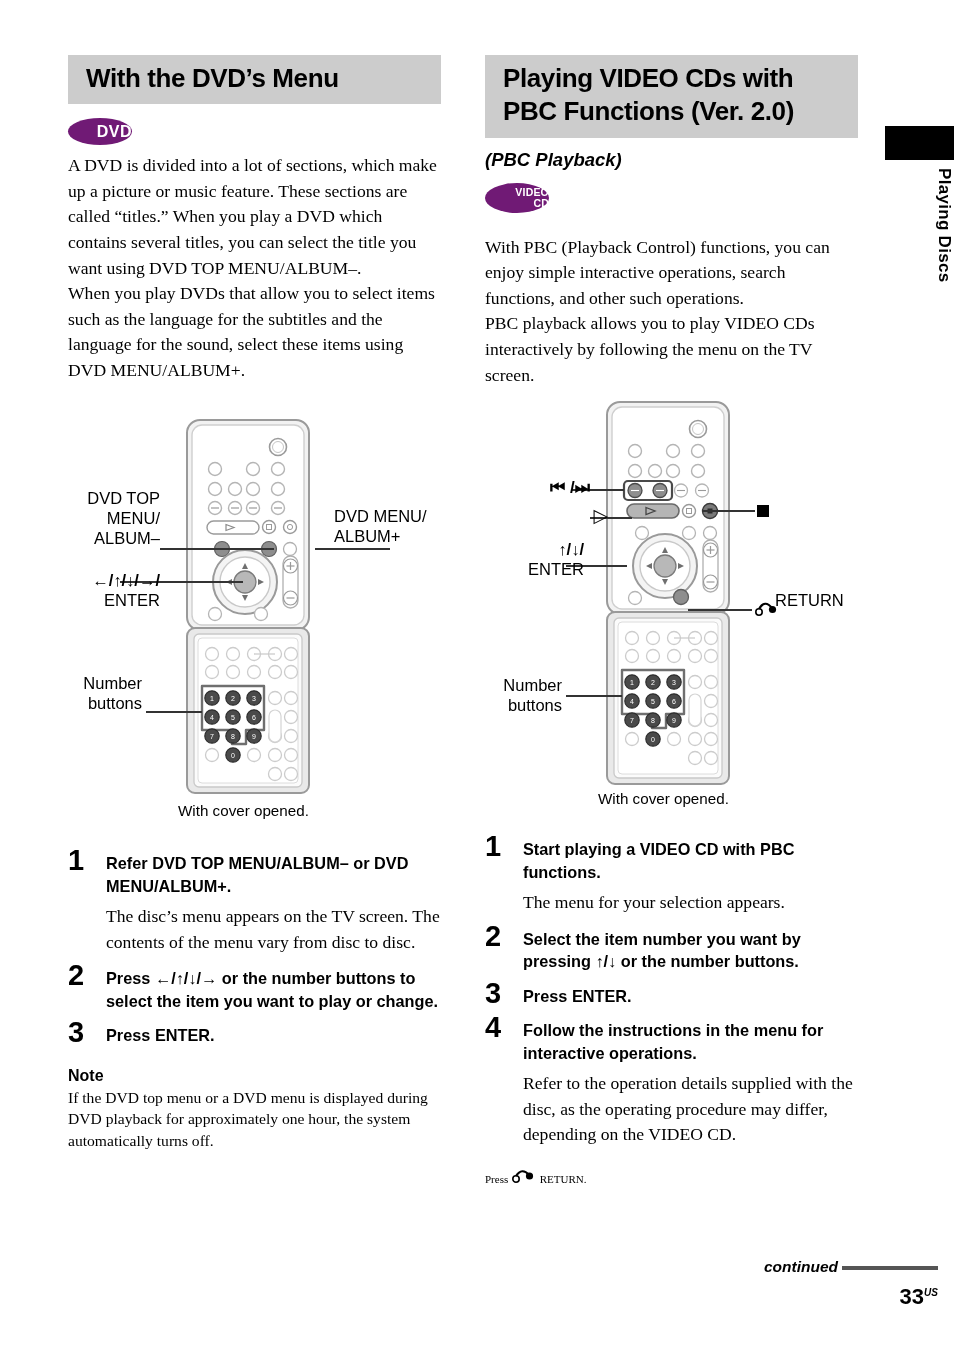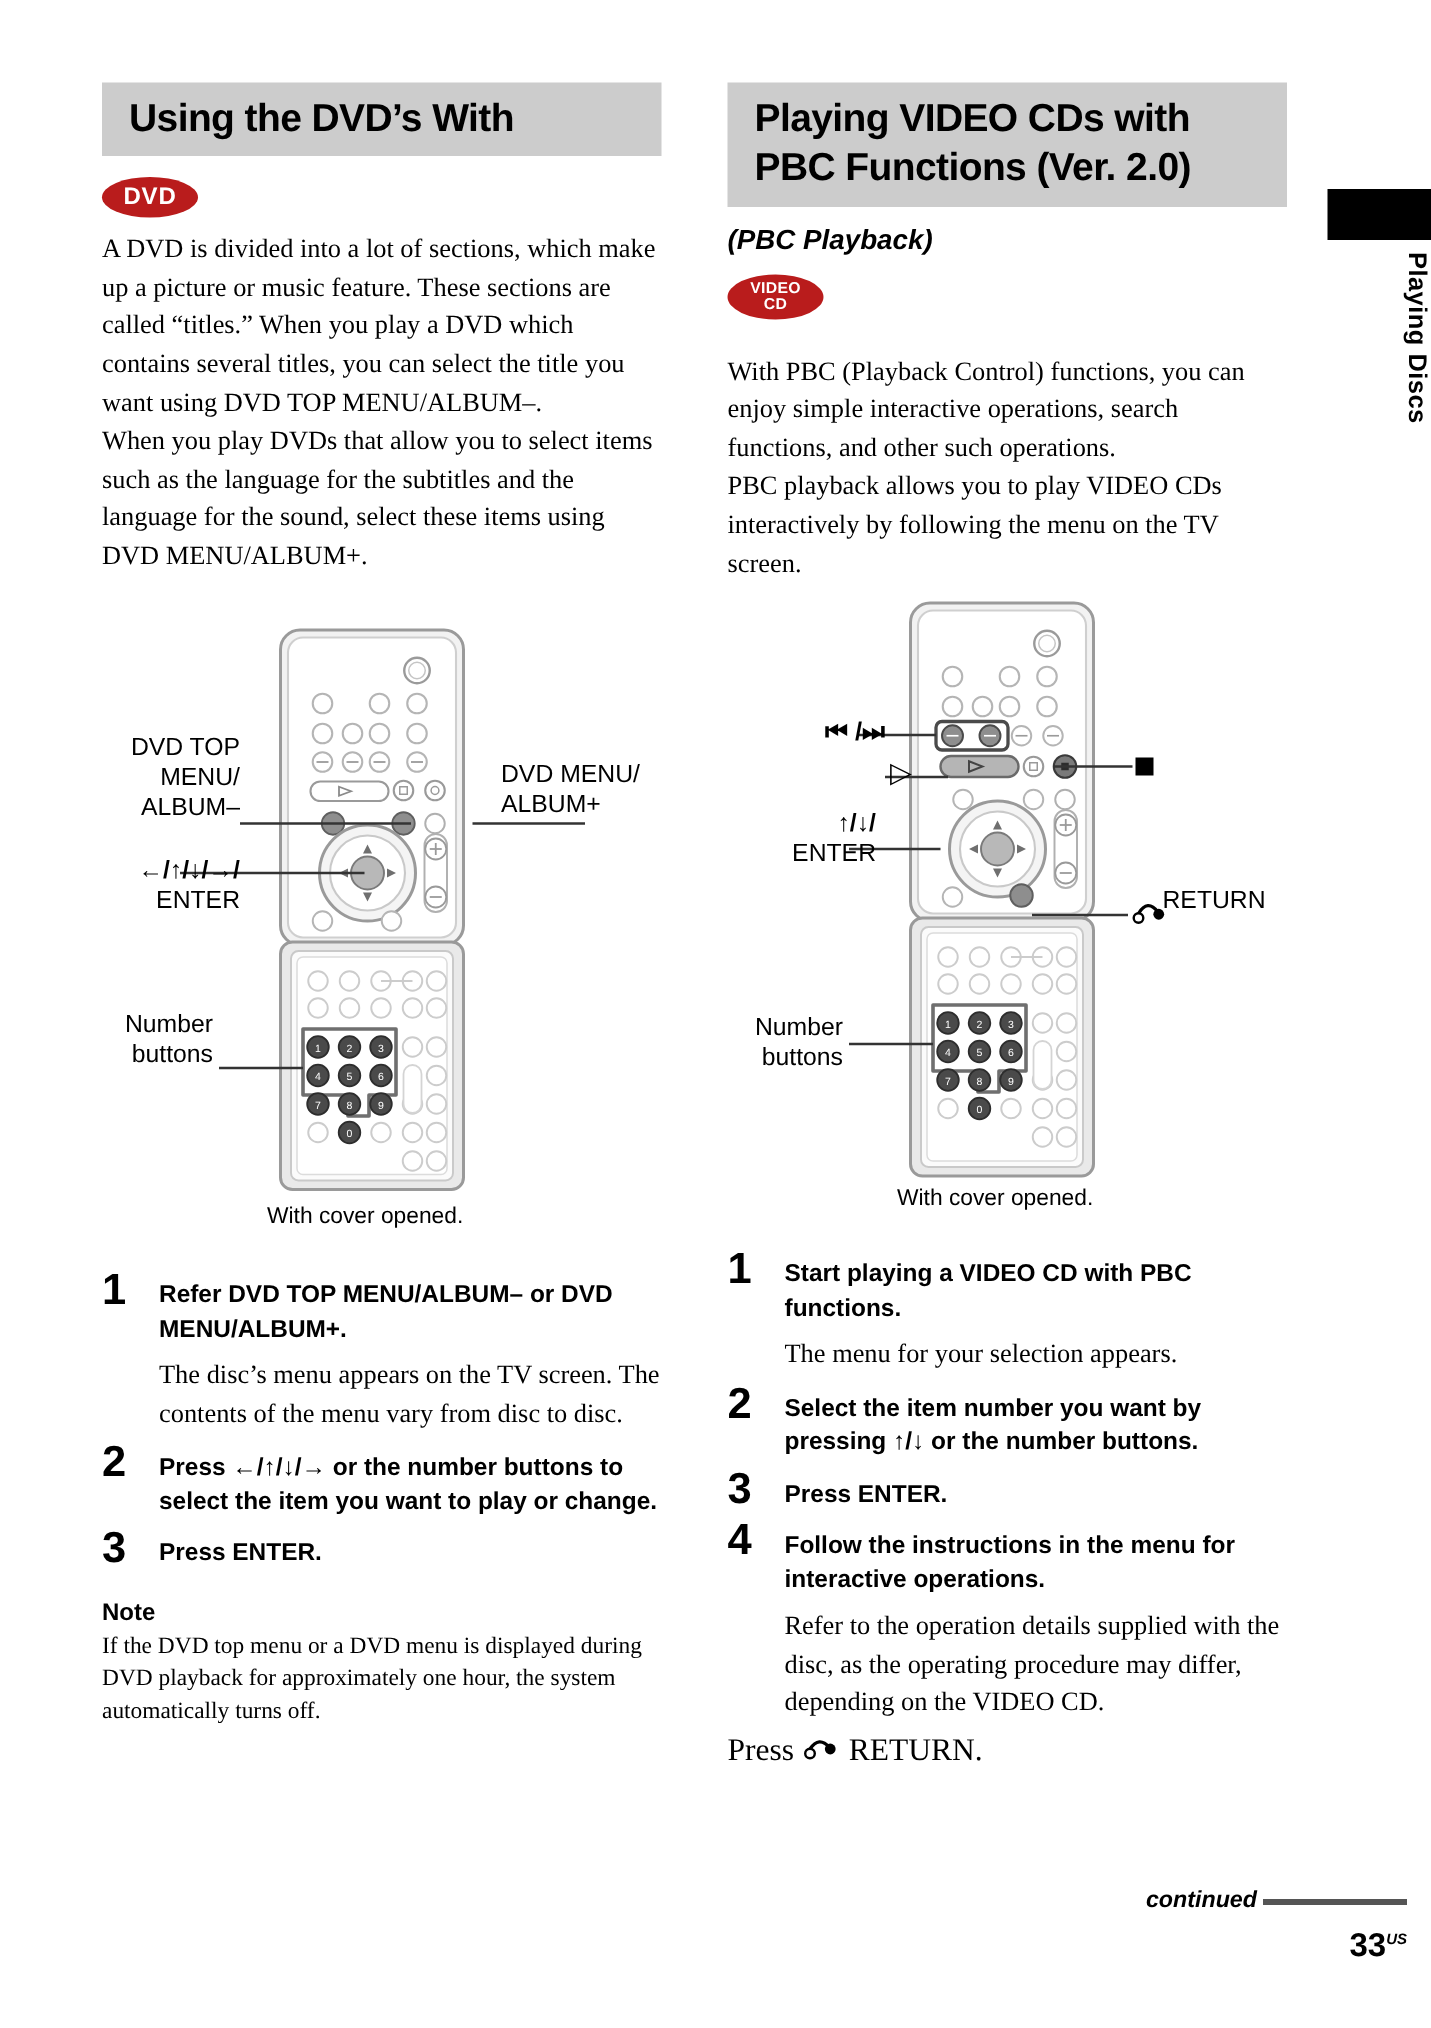--- a/index.html
+++ b/index.html
@@ -47,26 +47,26 @@
     font-family: "Liberation Sans", sans-serif;
     font-weight: bold;
     font-style: italic;
     font-size: 18.5px;
     margin-top: 11px;
   }
 
   
   .badge {
     display: inline-block;
-    background: #b91c1c;
+    background: #701a75;
     color: #ffffff;
     border-radius: 50%;
     font-family: "Liberation Sans", sans-serif;
     font-weight: bold;
-    text-align: center;
+    text-align: right;
   }
   .badge-dvd {
     width: 64px; height: 27px;
     line-height: 27px;
     font-size: 16px;
     letter-spacing: 0.5px;
     margin-top: 14px;
   }
   .badge-videocd {
     width: 64px; height: 30px;
@@ -132,23 +132,23 @@
   
   .sub-bold {
     font-family: "Liberation Sans", sans-serif;
     font-weight: bold;
     font-size: 20.5px;
     letter-spacing: 0.4px;
     margin-top: 22px;
   }
   .sub-bold-body {
     font-family: "Liberation Serif", serif;
-    font-size: 21px;
+    font-size: 11px;
     line-height: 25.6px;
-    margin-top: 6px;
+    margin-top: 19px;
   }
 
   
   .side-tab-block {
     position: absolute;
     left: 885px; top: 126px;
     width: 69px; height: 34px;
     background: #000000;
   }
   .side-tab-text {
@@ -214,21 +214,21 @@
   }
   .dlabel.right-al { text-align: right; }
 </style>
 </head>
 <body>
 
 <div class="page">
 
   <div class="col col-left">
 
-    <div class="sec-bar">Using the DVD’s With</div>
+    <div class="sec-bar">With the DVD’s Menu</div>
 
     <div class="badge badge-dvd">DVD</div>
 
     <div class="body-text">
       <p>A DVD is divided into a lot of sections, which make up a picture or music feature. These sections are called “titles.” When you play a DVD which contains several titles, you can select the title you want using DVD TOP MENU/ALBUM–.</p>
       <p>When you play DVDs that allow you to select items such as the language for the subtitles and the language for the sound, select these items using DVD MENU/ALBUM+.</p>
     </div>
   </div>
 
   <div class="diagram" style="left:178px; top:418px;">

